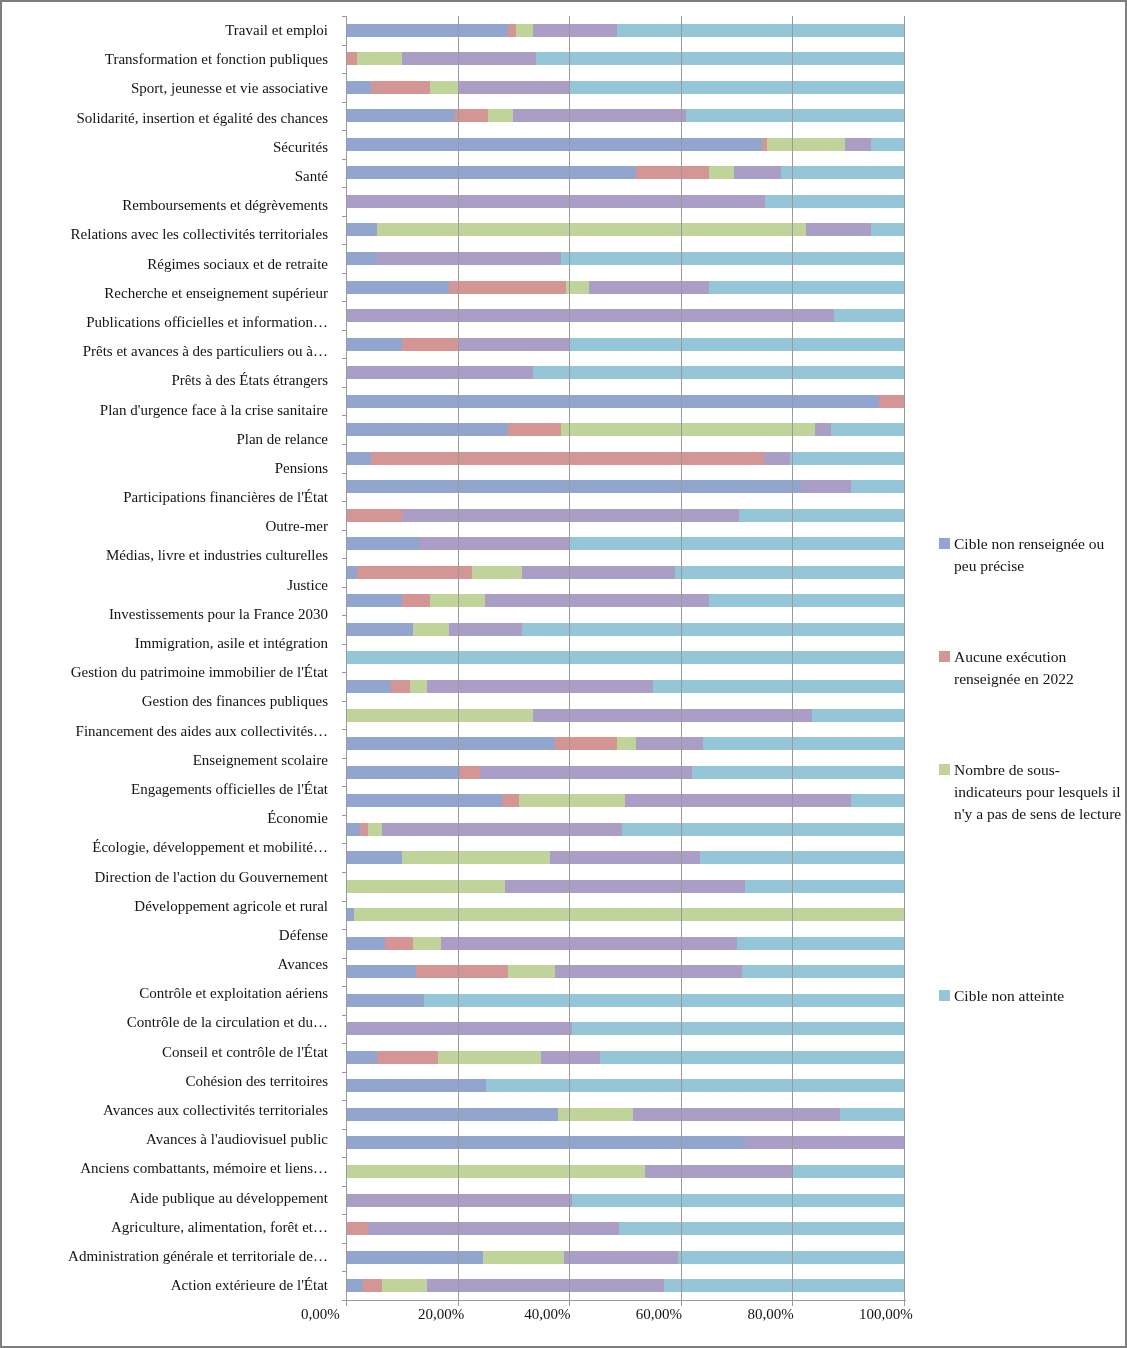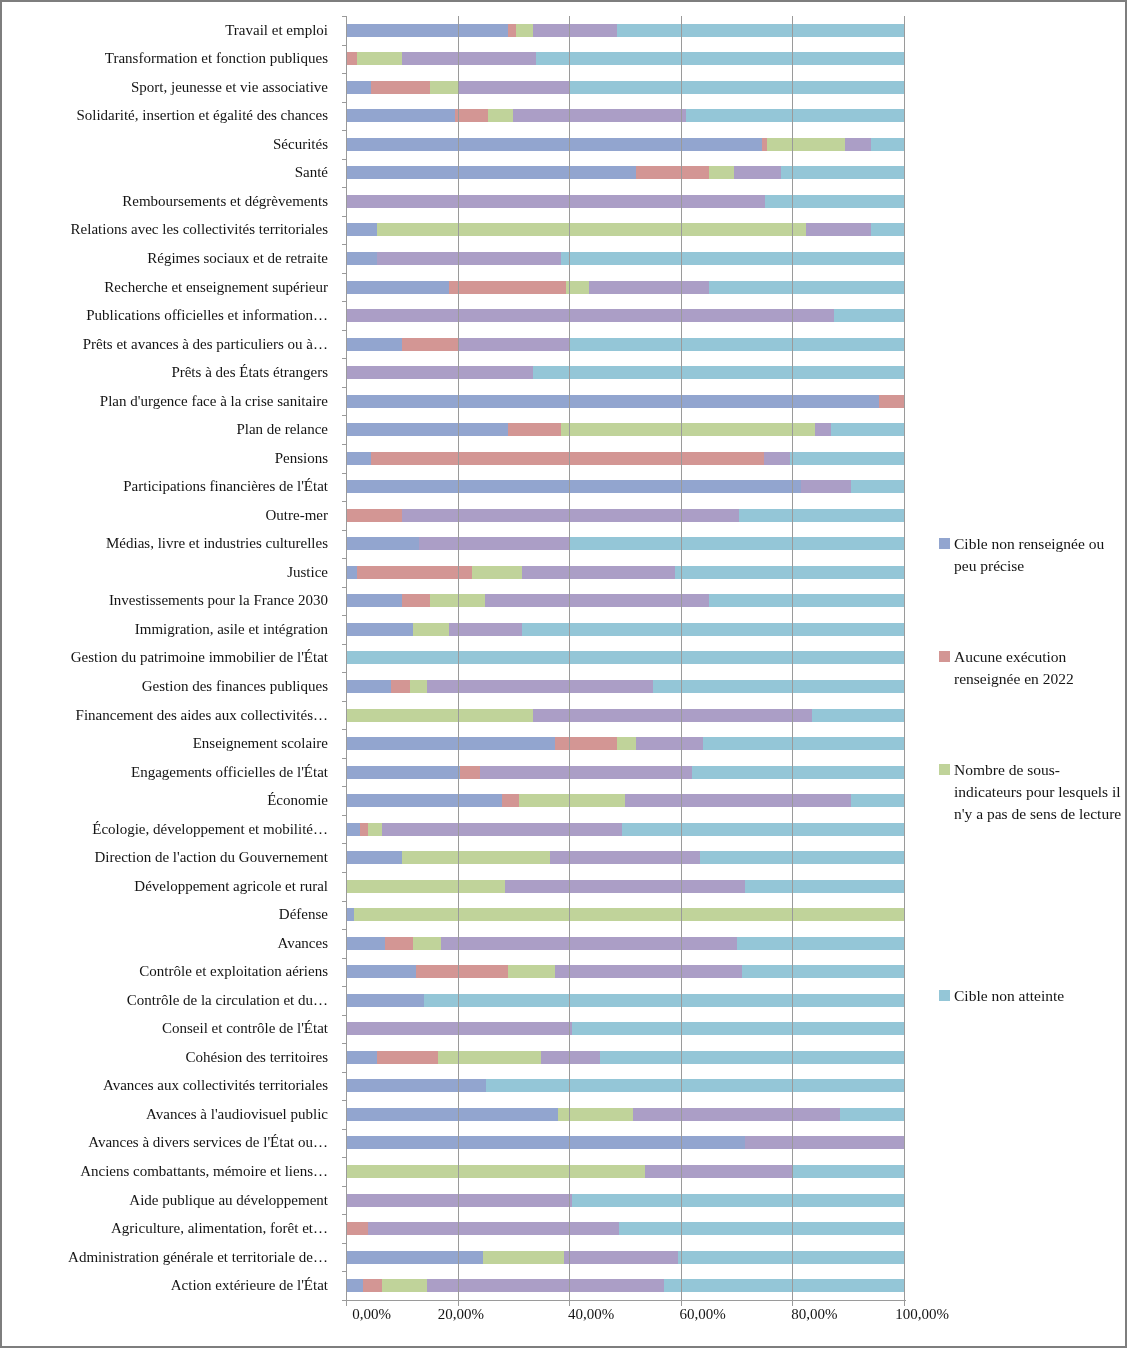--- a/index.html
+++ b/index.html
@@ -16,21 +16,21 @@
   .rows { position:absolute; left:0; top:0; width:100%; height:100%;
           display:flex; flex-direction:column; }
   .row { flex:1 1 0; display:flex; align-items:center; position:relative; }
   .bar { display:flex; width:100%; height:13px; }
   .seg { height:100%; }
   .labels { position:absolute; left:0; top:14px; width:332px; height:1284px;
             display:flex; flex-direction:column; }
   .label { flex:1 1 0; display:flex; align-items:center; justify-content:flex-end;
            font-size:15px; white-space:nowrap; padding-right:6px; color:#141414; }
   .x-labels { position:absolute; top:1304px; left:0; width:1123px; height:22px; }
-  .x-label { position:absolute; width:90px; text-align:right; font-size:15px; color:#141414; }
+  .x-label { position:absolute; width:90px; text-align:left; font-size:15px; color:#141414; }
   .legend { position:absolute; left:937px; top:531px; width:186px; height:480px; }
   .legend-item { position:absolute; left:0; display:flex; align-items:flex-start; }
   .legend-swatch { width:11px; height:11px; margin-top:5px; flex:0 0 auto; }
   .legend-label { margin-left:4px; font-size:15.5px; line-height:22px; color:#141414; }
 </style>
 </head>
 <body>
 
 <div class="frame">
   <div class="labels" id="labels">
@@ -66,21 +66,20 @@
       <div class="label">Direction de l'action du Gouvernement</div>
       <div class="label">Développement agricole et rural</div>
       <div class="label">Défense</div>
       <div class="label">Avances</div>
       <div class="label">Contrôle et exploitation aériens</div>
       <div class="label">Contrôle de la circulation et du…</div>
       <div class="label">Conseil et contrôle de l'État</div>
       <div class="label">Cohésion des territoires</div>
       <div class="label">Avances aux collectivités territoriales</div>
       <div class="label">Avances à l'audiovisuel public</div>
-      <div class="label">Avances à divers services de l'État ou…</div>
       <div class="label">Anciens combattants, mémoire et liens…</div>
       <div class="label">Aide publique au développement</div>
       <div class="label">Agriculture, alimentation, forêt et…</div>
       <div class="label">Administration générale et territoriale de…</div>
       <div class="label">Action extérieure de l'État</div>
     </div>
   <div class="plot" id="plot">
     <div class="rows" id="rows">
         <div class="row">
           <div class="bar">
@@ -432,21 +431,21 @@
   <div class="gridline" style="left: 0px;"></div>
       <div class="gridline" style="left: 111.6px;"></div>
       <div class="gridline" style="left: 223.2px;"></div>
       <div class="gridline" style="left: 334.8px;"></div>
       <div class="gridline" style="left: 446.4px;"></div>
       <div class="gridline" style="left: 558px;"></div>
     </div>
   <div class="x-axis-line"></div>
   <div class="x-labels" id="xlabels">
       <div class="x-label" style="left: 299px;">0,00%</div>
-      <div class="x-label" style="left: 392px;">20,00%</div>
+      <div class="x-label" style="left: 416px;">20,00%</div>
       <div class="x-label" style="left: 522.2px;">40,00%</div>
       <div class="x-label" style="left: 633.8px;">60,00%</div>
       <div class="x-label" style="left: 745.4px;">80,00%</div>
       <div class="x-label" style="left: 857px;">100,00%</div>
     </div>
   <div class="legend" id="legend">
       <div class="legend-item" style="top: 0px;">
         <div class="legend-swatch" style="background: rgb(146, 165, 207);"></div>
         <div class="legend-label">Cible non renseignée ou peu précise</div>
       </div>

